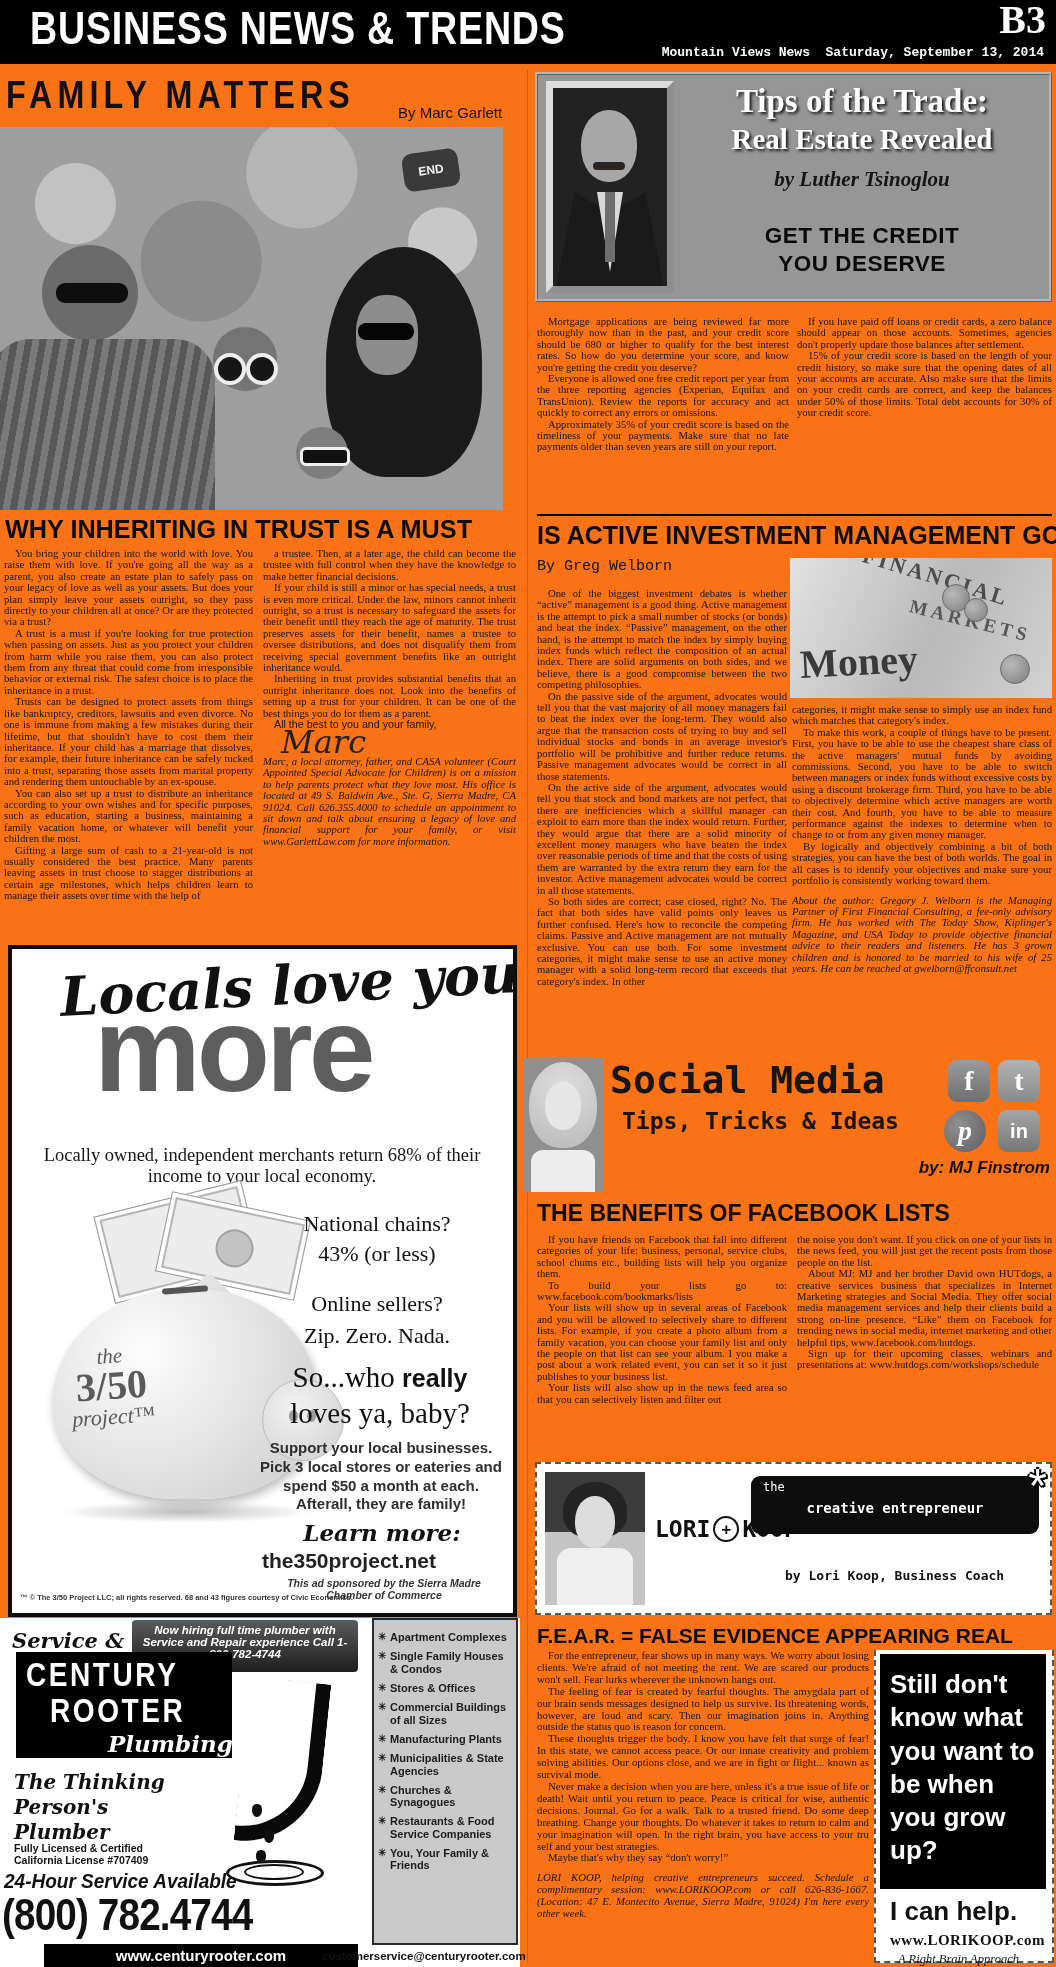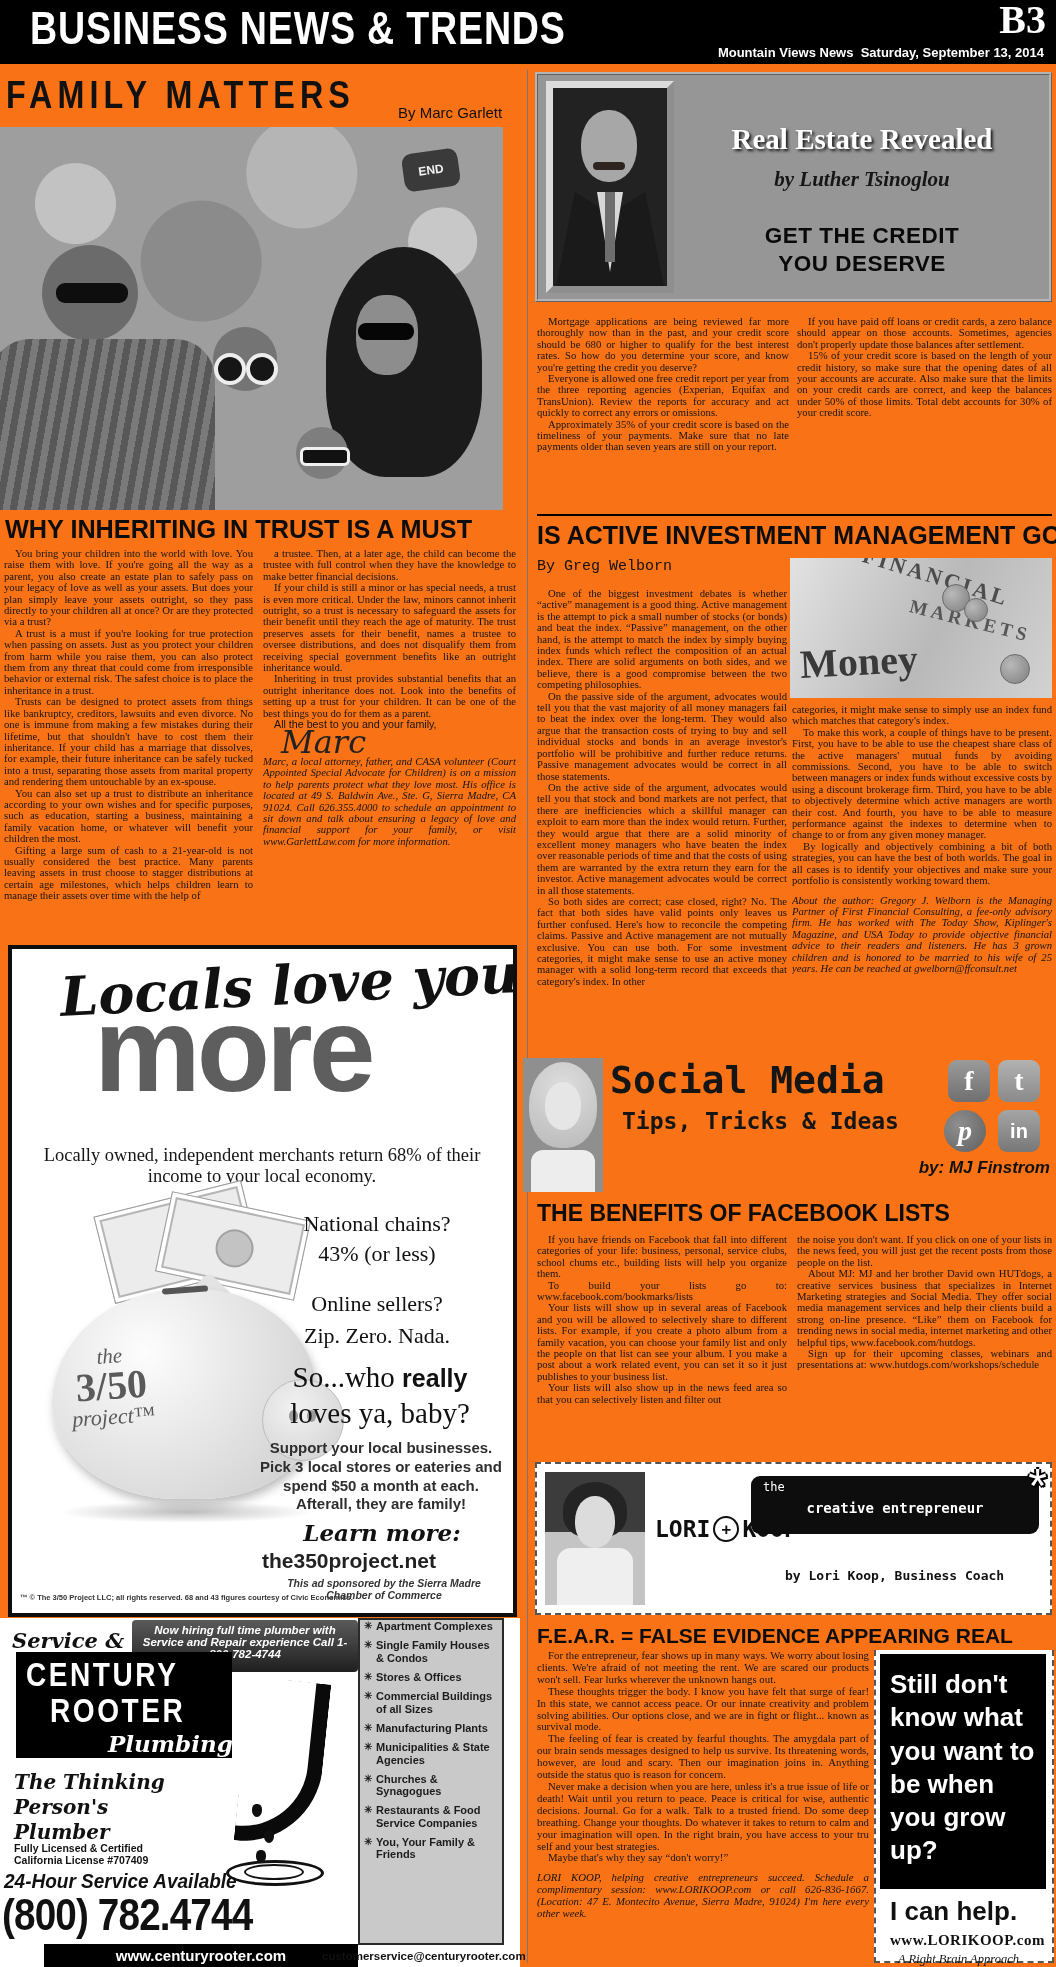--- a/index.html
+++ b/index.html
@@ -6,21 +6,21 @@
   #page{position:relative;width:1056px;height:1967px;background:#f97316;overflow:hidden;
         font-family:"Liberation Serif",serif;color:#111;}
   .abs{position:absolute;}
   
   .hdr{left:0;top:0;width:1056px;height:64px;background:#000;}
   .hdr-title{left:30px;top:0px;color:#fff;font-family:"Liberation Sans",sans-serif;
              font-weight:900;font-size:47px;letter-spacing:1px;transform:scaleX(.8);
              transform-origin:left;white-space:nowrap;}
   .hdr-b3{right:10px;top:-4px;color:#fff;font-family:"Liberation Serif",serif;
           font-weight:bold;font-size:40px;}
-  .hdr-date{right:12px;top:45px;color:#fff;font-family:Liberation Sans, sans-serif;
+  .hdr-date{right:12px;top:45px;color:#fff;font-family:Liberation Mono, monospace;
             font-weight:bold;font-size:13px;}
   .vdivider{left:527px;top:70px;width:1px;height:1893px;background:#777;}
   
   .col{font-family:"Liberation Serif",serif;text-align:justify;color:#141414;
        font-size:10.7px;line-height:11.4px;overflow:hidden;}
   .col p{margin:0;text-indent:11px;}
   .cont p:first-child{text-indent:0;}
   .italicblock{font-style:italic;margin-top:8px;}
   .headline{font-family:"Liberation Sans",sans-serif;font-weight:800;color:#0d0d0d;
             white-space:nowrap;}
@@ -121,22 +121,22 @@
   .cr-lic{left:14px;top:224px;width:180px;font-family:"Liberation Sans",sans-serif;font-weight:800;
           font-size:10.5px;line-height:1.15;}
   .cr-avail{left:4px;top:252px;font-family:"Liberation Sans",sans-serif;font-weight:800;
             font-style:italic;font-size:20px;transform:scaleX(.95);transform-origin:left;white-space:nowrap;}
   .cr-phone{left:2px;top:272px;font-family:"Liberation Sans",sans-serif;font-weight:900;
             font-size:44px;letter-spacing:-1px;transform:scaleX(.88);transform-origin:left;white-space:nowrap;}
   .cr-webbar{left:0;top:326px;width:314px;height:23px;background:#000;color:#fff;
              font-family:"Liberation Sans",sans-serif;font-weight:800;font-size:15px;
              display:flex;align-items:center;justify-content:center;margin-left:44px;}
   .cr-email{left:322px;top:332px;font-family:"Liberation Sans",sans-serif;font-weight:800;font-size:11.5px;}
-  .cr-panel{left:358px;top:0;width:146px;height:327px;background:#c9c9c9;border:2px solid #2a2a2a;
-            box-sizing:border-box;padding:0 4px 4px 16px;overflow:hidden;}
+  .cr-panel{left:372px;top:0;width:146px;height:327px;background:#c9c9c9;border:2px solid #2a2a2a;
+            box-sizing:border-box;padding:11px 4px 4px 16px;overflow:hidden;}
   .svc{position:relative;font-family:"Liberation Sans",sans-serif;font-weight:800;font-size:11px;
        line-height:1.12;margin-bottom:7px;color:#1c1c1c;}
   .svc::before{content:"✳";position:absolute;left:-12px;top:0;font-size:10px;}
   
   .tips{left:535px;top:72px;width:517px;height:230px;background:#969696;border:3px ridge #b5b5b5;
         box-sizing:border-box;}
   .tips-frame{left:8px;top:6px;width:128px;height:212px;background:#222;
               border:7px solid;border-color:#dcdcdc #8f8f8f #8f8f8f #dcdcdc;box-sizing:border-box;overflow:hidden;}
   .lut-face{position:absolute;left:28px;top:22px;width:56px;height:72px;border-radius:48%;background:#b9a48f;
             filter:grayscale(1);}
@@ -348,20 +348,21 @@
   </div>
 
   <div class="abs tips">
     <div class="abs tips-frame">
       <div class="lut-face"></div>
       <div class="lut-must"></div>
       <div class="lut-suit"></div>
       <div class="lut-shirt"></div>
       <div class="lut-tie"></div>
     </div>
+    <div class="abs tips-t1">Tips of the Trade:</div>
     <div class="abs tips-t2">Real Estate Revealed</div>
     <div class="abs tips-by">by Luther Tsinoglou</div>
     <div class="abs tips-g1">GET THE CREDIT</div>
     <div class="abs tips-g2">YOU DESERVE</div>
   </div>
 
   <div class="abs col" style="left:537px;top:316px;width:252px;height:196px;">
       <p>Mortgage applications are being reviewed far more thoroughly now than in the past, and your credit score should be 680 or higher to qualify for the best interest rates. So how do you determine your score, and know you're getting the credit you deserve?</p>
       <p>Everyone is allowed one free credit report per year from the three reporting agencies (Experian, Equifax and TransUnion). Review the reports for accuracy and act quickly to correct any errors or omissions.</p>
       <p>Approximately 35% of your credit score is based on the timeliness of your payments. Make sure that no late payments older than seven years are still on your report.</p>
@@ -439,22 +440,22 @@
       <span class="main">creative entrepreneur</span>
       <span class="lk-star">*</span>
     </div>
     <div class="abs lk-by">by Lori Koop, Business Coach</div>
   </div>
 
   <div class="abs headline fear-head">F.E.A.R. = FALSE EVIDENCE APPEARING REAL</div>
   <div class="abs col fear-body">
     <div>
         <p>For the entrepreneur, fear shows up in many ways. We worry about losing clients. We're afraid of not meeting the rent. We are scared our products won't sell. Fear lurks wherever the unknown hangs out.</p>
+        <p>The feeling of fear is created by fearful thoughts. The amygdala part of our brain sends messages designed to help us survive. Its threatening words, however, are loud and scary. Then our imagination joins in. Anything outside the status quo is reason for concern.</p>
         <p>These thoughts trigger the body. I know you have felt that surge of fear! In this state, we cannot access peace. Or our innate creativity and problem solving abilities. Our options close, and we are in fight or flight... known as survival mode.</p>
-        <p>The feeling of fear is created by fearful thoughts. The amygdala part of our brain sends messages designed to help us survive. Its threatening words, however, are loud and scary. Then our imagination joins in. Anything outside the status quo is reason for concern.</p>
         <p>Never make a decision when you are here, unless it's a true issue of life or death! Wait until you return to peace. Peace is critical for wise, authentic decisions. Journal. Go for a walk. Talk to a trusted friend. Do some deep breathing. Change your thoughts. Do whatever it takes to return to calm and your imagination will open. In the right brain, you have access to your tru self and your best strategies.</p>
         <p>Maybe that's why they say “don't worry!”</p>
       </div>
     <div class="italicblock">LORI KOOP, helping creative entrepreneurs succeed. Schedule a complimentary session: www.LORIKOOP.com or call 626-836-1667. (Location: 47 E. Montecito Avenue, Sierra Madre, 91024) I'm here every other week.</div>
   </div>
 
   <div class="abs promo">
     <div class="abs promo-box">Still don't know what you want to be when you grow up?</div>
     <div class="abs promo-help">I can help.</div>
     <div class="abs promo-url">www.LORIKOOP.com</div>

